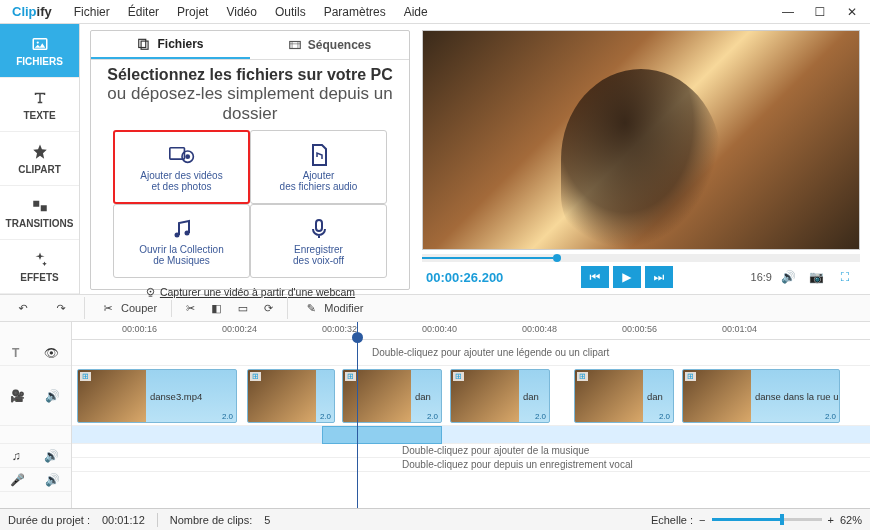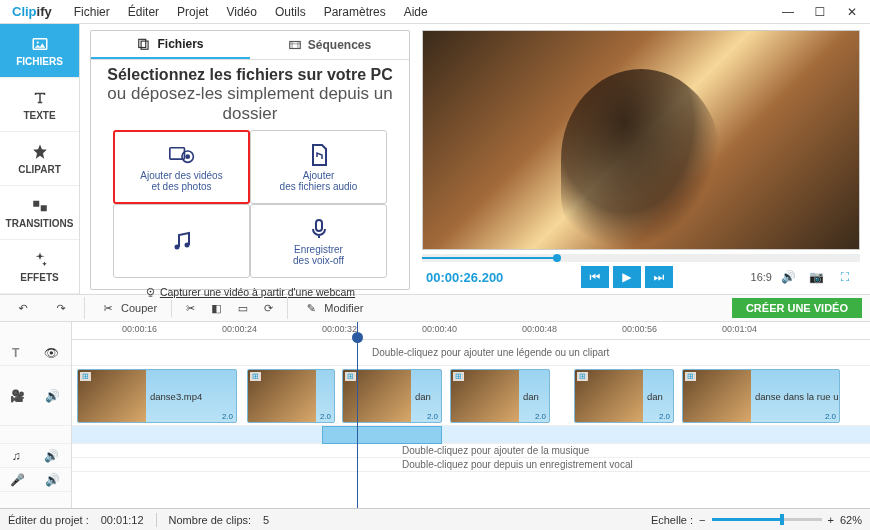--- a/index.html
+++ b/index.html
@@ -168,20 +168,21 @@
               <path d="M10 14v-4l5 2v4" stroke="#2b3a7a" stroke-width="1.5" fill="none"></path>
             </svg>
           <div><span>Ajouter</span><br><span>des fichiers audio</span></div>
         </div>
         <div class="tile">
           <svg viewBox="0 0 24 24">
               <path d="M9 18V6l10-2v12" fill="none" stroke="#2b3a7a" stroke-width="2"></path>
               <circle cx="7" cy="18" r="2.5"></circle>
               <circle cx="17" cy="16" r="2.5"></circle>
             </svg>
+          <div><span>Ouvrir la Collection</span><br><span>de Musiques</span></div>
         </div>
         <div class="tile">
           <svg viewBox="0 0 24 24">
               <rect x="9" y="3" width="6" height="11" rx="3" fill="none" stroke="#2b3a7a" stroke-width="2"></rect>
               <path d="M6 12a6 6 0 0012 0M12 18v3" fill="none" stroke="#2b3a7a" stroke-width="2"></path>
             </svg>
           <div><span>Enregistrer</span><br><span>des voix-off</span></div>
         </div>
       </div>
       <div class="webcamlink">
@@ -236,21 +237,20 @@
     <span class="tbtn">◧</span>
     <span class="tbtn">▭</span>
     <span class="tbtn">⟳</span>
   </span>
   <span class="tgrp">
     <span class="tbtn">
         <span class="ticon">✎</span>
         <span>Modifier</span>
       </span>
   </span>
-  <span class="create-btn">CRÉER UNE VIDÉO</span>
 </div>
 
 <div class="timeline">
   <div class="tl-left">
     <div class="tl-row-head"></div>
     <div class="tl-track-head h26">
       <span style="font-weight:600;color:#888;">T</span>
       <span>👁</span>
     </div>
     <div class="tl-track-head h60">
@@ -325,21 +325,21 @@
     <div class="track aud">
         <span>Double-cliquez pour ajouter de la musique</span>
       </div>
     <div class="track aud">
         <span>Double-cliquez pour depuis un enregistrement vocal</span>
       </div>
   </div>
 </div>
 
 <div class="statusbar">
-  <span>Éditer du projet :</span>
+  <span>Durée du projet :</span>
   <span>00:01:12</span>
   <span class="sep"></span>
   <span>Nombre de clips:</span>
   <span>5</span>
   <div class="scale">
     <span>Echelle :</span>
     <span>−</span>
     <div class="scale-track">
         <div class="scale-prog"></div>
         <div class="scale-knob"></div>

